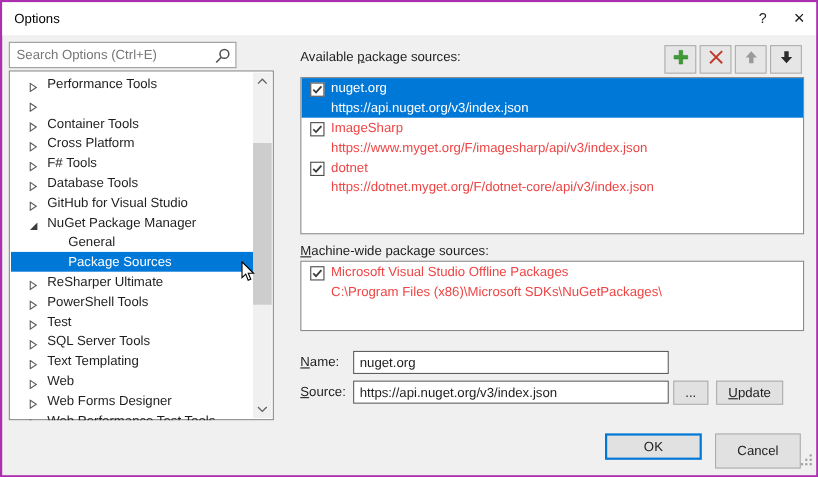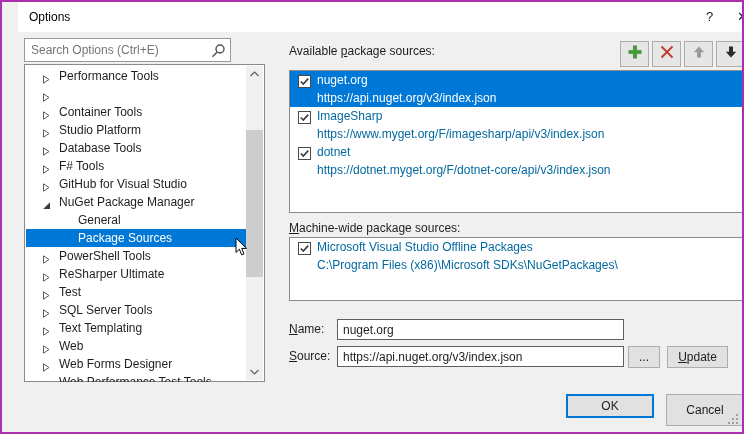--- a/index.html
+++ b/index.html
@@ -1,19 +1,19 @@
 <!DOCTYPE html>
 <html><head>
 <meta charset="utf-8">
 <style>
   * { margin:0; padding:0; box-sizing:border-box; }
   html,body { width:744px; height:434px; font-family:"Liberation Sans", sans-serif; }
   .window { position:absolute; top:0; left:0; width:744px; height:434px;
             border:2px solid #ab2fae; background:#f0f0f0; overflow:hidden; }
-  .client { position:absolute; inset:0;margin-left:16px; }
+  .client { position:absolute; inset:0; }
 
   
   .titlebar { position:absolute; top:0; left:0; right:0; height:30px; background:#ffffff; }
   .title { position:absolute; left:11px; top:0; line-height:30px; font-size:12px; color:#000; }
   .tb-btn { position:absolute; top:0; width:31px; height:30px; text-align:center; line-height:30px;
             font-size:13px; color:#1b1b1b; cursor:default; }
   .tb-help { left:676px; }
   .tb-close { left:709px; }
 
   
@@ -48,21 +48,21 @@
   .lbl-avail   { left:271px; top:42px; }
   .lbl-machine { left:271px; top:219px; }
 
   .tool-btn { position:absolute; top:39px; width:29px; height:26px; background:#e6e6e6;
               border:1px solid #adadad; display:flex; align-items:center; justify-content:center; }
   .tb-add { left:602px; } .tb-rem { left:634px; } .tb-up { left:666px; } .tb-down { left:698px; }
 
   .listbox { position:absolute; left:271px; width:458px; background:#fff; border:1px solid #8b8b8b; overflow:hidden; }
   .lb-avail   { top:68px;  height:143px; }
   .lb-machine { top:235px; height:64px; }
-  .src-row { position:relative; height:36px; font-size:12px; color:#0369a1; }
+  .src-row { position:relative; height:36px; font-size:12px; color:#ef4444; }
   .src-row.selected { background:#0078d7; color:#fff; }
   .src-check { position:absolute; left:8px; top:4px; width:13px; height:13px; background:#fff;
                border:1px solid #4a4a4a; }
   .src-texts { position:absolute; left:27px; top:0; right:2px; }
   .src-name, .src-url { height:18px; line-height:18px; white-space:nowrap; overflow:hidden; }
 
   
   .fld-label { position:absolute; font-size:12px; color:#1e1e1e; line-height:21px; }
   .lbl-name { left:271px; top:317px; } .lbl-source { left:271px; top:344px; }
   .fld-input { position:absolute; left:319px; width:287px; height:21px; background:#fff; border:1px solid #5f5f5f;
@@ -117,33 +117,33 @@
           <div class="tree-row">
             <span class="tw-exp"><svg width="9" height="9" viewBox="0 0 9 9">
                 <path d="M1.5,0.8 L7,4.5 L1.5,8.2 Z" fill="#ffffff" stroke="#5b5b5b" stroke-width="1"></path>
               </svg></span>
             <span class="tw-label">Container Tools</span>
           </div>
           <div class="tree-row">
             <span class="tw-exp"><svg width="9" height="9" viewBox="0 0 9 9">
                 <path d="M1.5,0.8 L7,4.5 L1.5,8.2 Z" fill="#ffffff" stroke="#5b5b5b" stroke-width="1"></path>
               </svg></span>
-            <span class="tw-label">Studio Platform</span>
+            <span class="tw-label">Cross Platform</span>
+          </div>
+          <div class="tree-row">
+            <span class="tw-exp"><svg width="9" height="9" viewBox="0 0 9 9">
+                <path d="M1.5,0.8 L7,4.5 L1.5,8.2 Z" fill="#ffffff" stroke="#5b5b5b" stroke-width="1"></path>
+              </svg></span>
+            <span class="tw-label">F# Tools</span>
           </div>
           <div class="tree-row">
             <span class="tw-exp"><svg width="9" height="9" viewBox="0 0 9 9">
                 <path d="M1.5,0.8 L7,4.5 L1.5,8.2 Z" fill="#ffffff" stroke="#5b5b5b" stroke-width="1"></path>
               </svg></span>
             <span class="tw-label">Database Tools</span>
-          </div>
-          <div class="tree-row">
-            <span class="tw-exp"><svg width="9" height="9" viewBox="0 0 9 9">
-                <path d="M1.5,0.8 L7,4.5 L1.5,8.2 Z" fill="#ffffff" stroke="#5b5b5b" stroke-width="1"></path>
-              </svg></span>
-            <span class="tw-label">F# Tools</span>
           </div>
           <div class="tree-row">
             <span class="tw-exp"><svg width="9" height="9" viewBox="0 0 9 9">
                 <path d="M1.5,0.8 L7,4.5 L1.5,8.2 Z" fill="#ffffff" stroke="#5b5b5b" stroke-width="1"></path>
               </svg></span>
             <span class="tw-label">GitHub for Visual Studio</span>
           </div>
           <div class="tree-row">
             <span class="tw-exp"><svg width="9" height="9" viewBox="0 0 9 9">
                 <path d="M8,1.2 L8,8 L1.2,8 Z" fill="#3c3c3c"></path>
@@ -153,27 +153,27 @@
           <div class="tree-row child">
             <span class="tw-label">General</span>
           </div>
           <div class="tree-row child selected">
             <span class="tw-label">Package Sources</span>
           </div>
           <div class="tree-row">
             <span class="tw-exp"><svg width="9" height="9" viewBox="0 0 9 9">
                 <path d="M1.5,0.8 L7,4.5 L1.5,8.2 Z" fill="#ffffff" stroke="#5b5b5b" stroke-width="1"></path>
               </svg></span>
+            <span class="tw-label">ReSharper Ultimate</span>
+          </div>
+          <div class="tree-row">
+            <span class="tw-exp"><svg width="9" height="9" viewBox="0 0 9 9">
+                <path d="M1.5,0.8 L7,4.5 L1.5,8.2 Z" fill="#ffffff" stroke="#5b5b5b" stroke-width="1"></path>
+              </svg></span>
             <span class="tw-label">PowerShell Tools</span>
-          </div>
-          <div class="tree-row">
-            <span class="tw-exp"><svg width="9" height="9" viewBox="0 0 9 9">
-                <path d="M1.5,0.8 L7,4.5 L1.5,8.2 Z" fill="#ffffff" stroke="#5b5b5b" stroke-width="1"></path>
-              </svg></span>
-            <span class="tw-label">ReSharper Ultimate</span>
           </div>
           <div class="tree-row">
             <span class="tw-exp"><svg width="9" height="9" viewBox="0 0 9 9">
                 <path d="M1.5,0.8 L7,4.5 L1.5,8.2 Z" fill="#ffffff" stroke="#5b5b5b" stroke-width="1"></path>
               </svg></span>
             <span class="tw-label">Test</span>
           </div>
           <div class="tree-row">
             <span class="tw-exp"><svg width="9" height="9" viewBox="0 0 9 9">
                 <path d="M1.5,0.8 L7,4.5 L1.5,8.2 Z" fill="#ffffff" stroke="#5b5b5b" stroke-width="1"></path>

